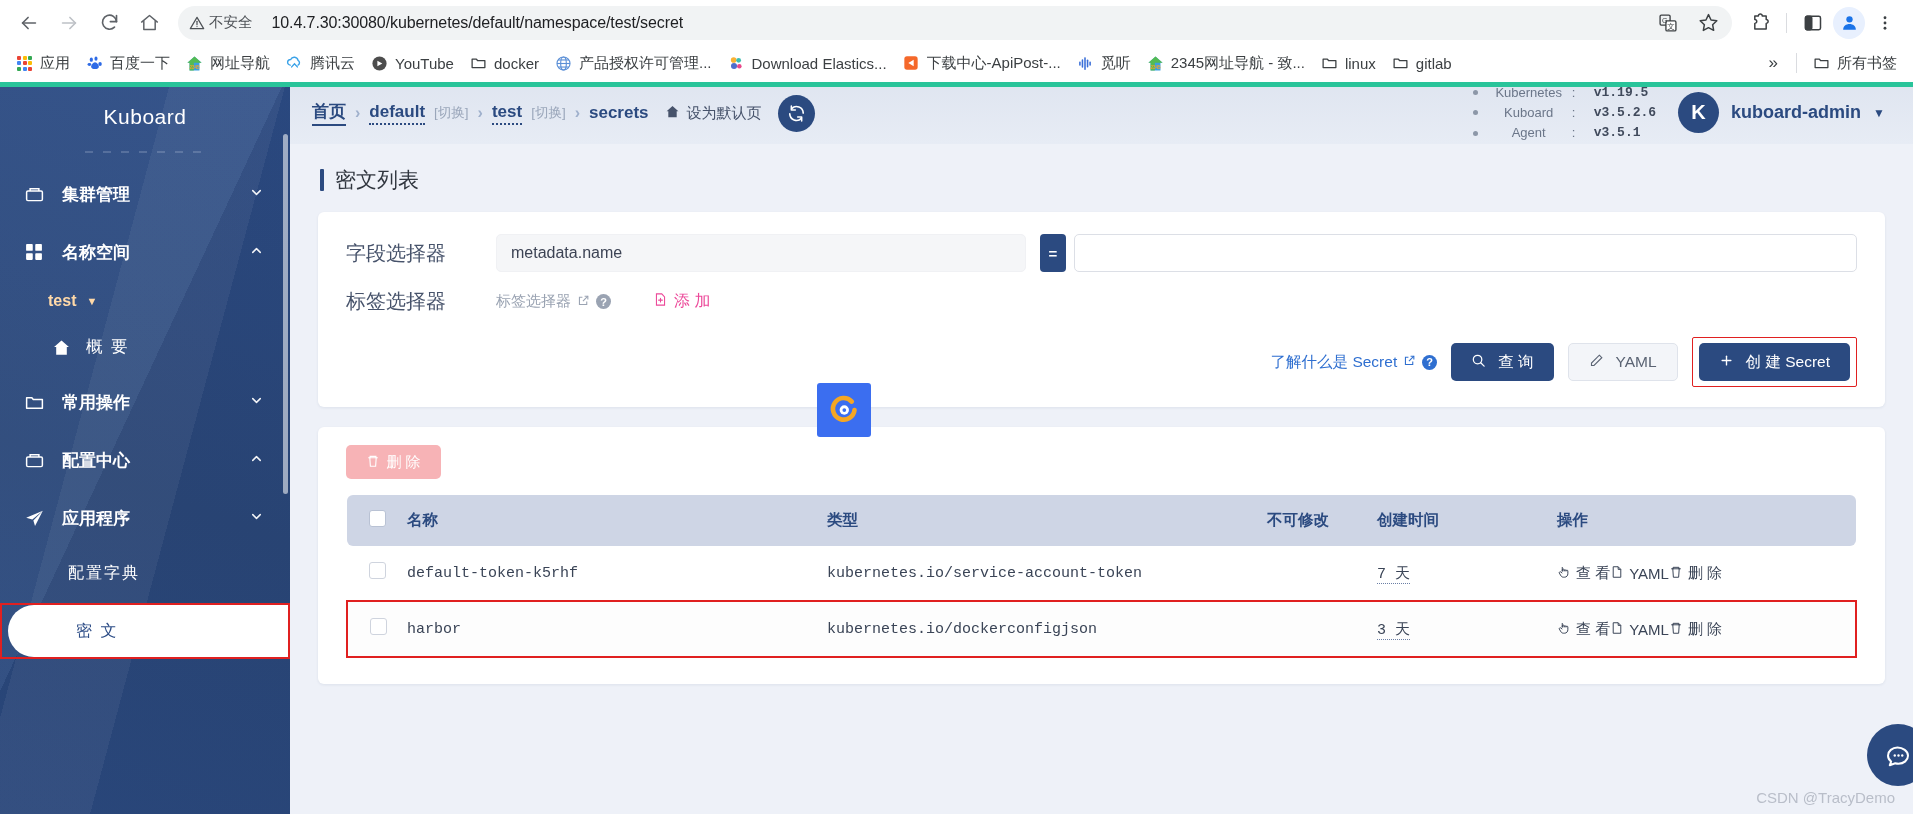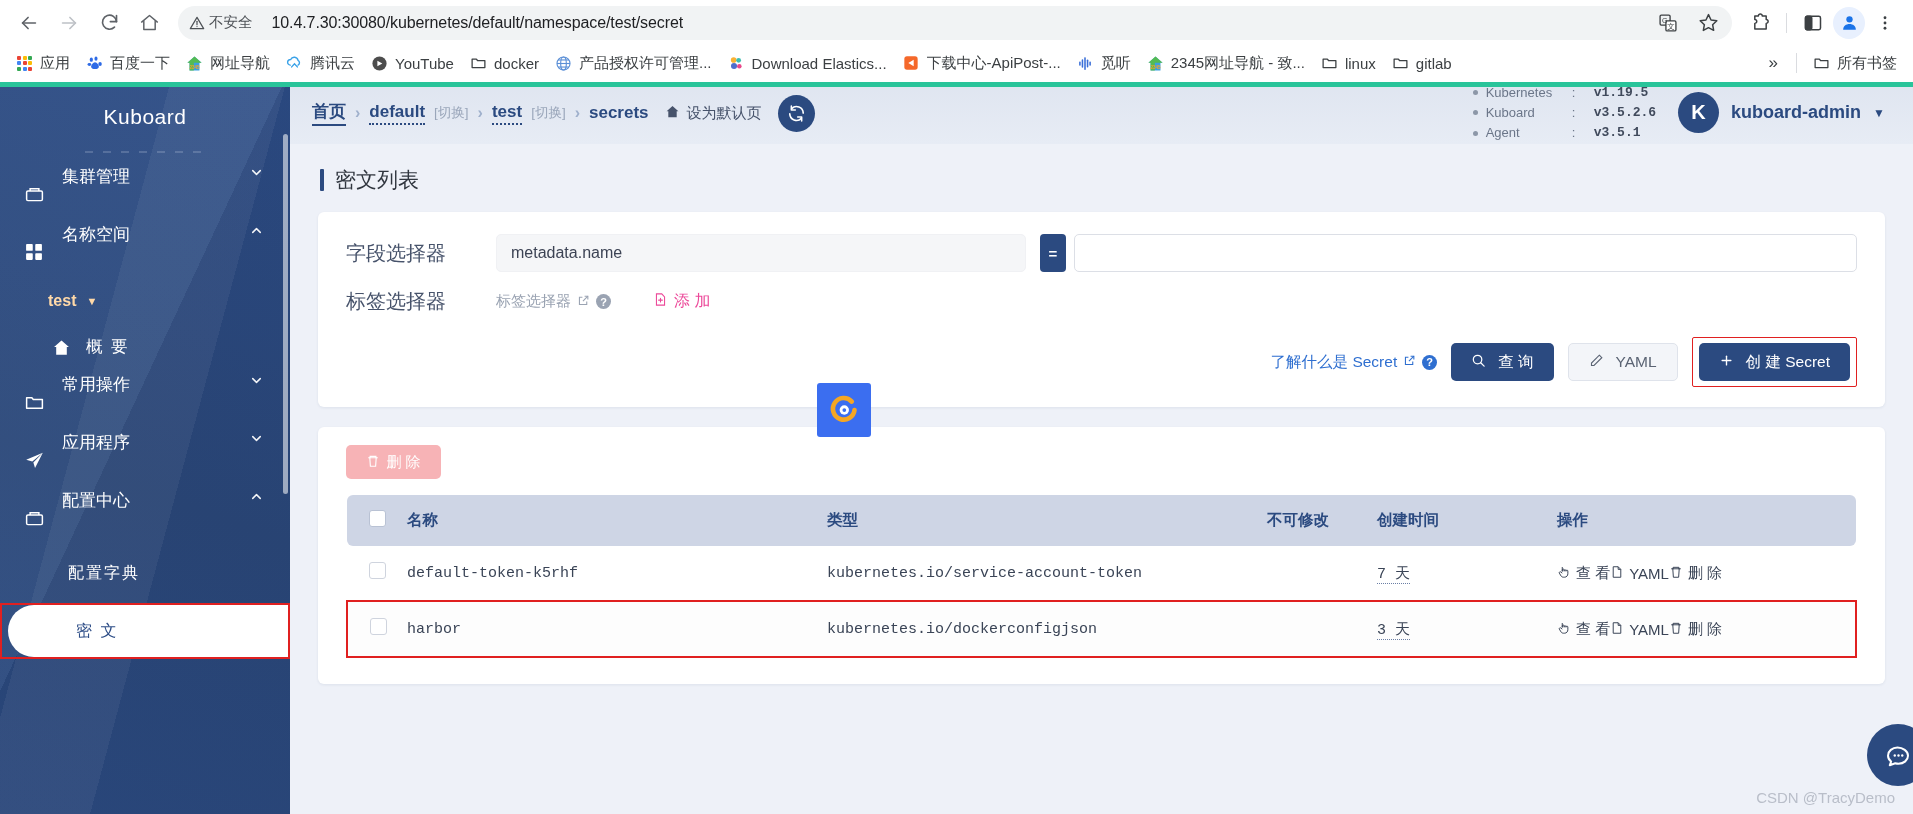--- a/index.html
+++ b/index.html
@@ -145,25 +145,25 @@
     margin: 0 auto;
     width: 120px;
     opacity: .22;
     background: repeating-linear-gradient(90deg, #cfd8ea 0 8px, transparent 8px 18px);
     background-size: 100% 2px;
     background-repeat: no-repeat;
     background-position: center;
     position:relative; z-index:2;
   }
   .sb-item {
-    display: flex; 
+    display: flex; align-items: center;
     height: 58px;
     padding: 0 26px 0 24px;
     font-size: 17px;
-    font-weight: 400;
+    font-weight: 700;
     position: relative; z-index:2;
     color: #fff;
   }
   .sb-item .ico { width: 26px; flex:none; display:flex; align-items:center; color:#fff;}
   .sb-item .txt { flex: 1; padding-left: 12px; }
   .sb-item .chev { font-size: 13px; opacity:.95; }
   .sb-sub-ns {
     padding: 4px 0 4px 48px;
     font-size: 16px; font-weight: 700;
     color: #ffd9a8;
@@ -232,21 +232,21 @@
   .refresh-btn {
     width: 37px; height: 37px; border-radius: 50%;
     background: #2b4a80; color:#fff;
     display:flex; align-items:center; justify-content:center;
     margin-left: 16px; flex:none;
   }
   .topbar-right { margin-left:auto; display:flex; align-items:center; gap: 22px;}
   .versions { font-size: 13px; color:#6b7689; line-height: 1.55;}
   .versions .row { display:flex; align-items:center; gap:0; }
   .versions .dot { width:5px;height:5px;border-radius:50%;background:#8c97a8;margin-right:8px;flex:none;}
-  .versions .k { width: 86px; }
+  .versions .k { width: 86px; text-align: center; }
   .versions .c { width: 22px; }
   .versions .v { font-family:"Liberation Mono","DejaVu Sans Mono",monospace; color:#404a5c; font-weight:700;}
   .user-box { display:flex; align-items:center; gap:12px; }
   .user-avatar {
     width:41px;height:41px;border-radius:50%;
     background:#2b4a80;color:#fff;
     display:flex;align-items:center;justify-content:center;
     font-size:20px;font-weight:600;
   }
   .user-name { color:#2b4a80; font-size:18px; font-weight:700;}
@@ -683,43 +683,43 @@
       <span class="txt">常用操作</span>
       <span class="chev">
         <svg width="15" height="15" viewBox="0 0 24 24" fill="none" stroke="currentColor" stroke-width="2.3" stroke-linecap="round" stroke-linejoin="round">
             <polyline points="6 9 12 15 18 9"></polyline>
           </svg>
       </span>
     </div>
 
     <div class="sb-item">
       <span class="ico">
+        <svg width="21" height="21" viewBox="0 0 24 24" fill="none" stroke="currentColor" stroke-width="1.7">
+            <rect x="3" y="8" width="18" height="11" rx="1.5"></rect>
+            <path d="M7 8V5.5h10V8"></path>
+          </svg>
+      </span>
+      <span class="txt">配置中心</span>
+      <span class="chev">
+        <svg width="15" height="15" viewBox="0 0 24 24" fill="none" stroke="currentColor" stroke-width="2.3" stroke-linecap="round" stroke-linejoin="round">
+            <polyline points="6 15 12 9 18 15"></polyline>
+          </svg>
+      </span>
+    </div>
+
+    <div class="sb-item">
+      <span class="ico">
         <svg width="21" height="21" viewBox="0 0 24 24" fill="currentColor">
             <path d="M21.5 3 2.5 11l7 2.2L21.5 3zM10.7 14.4l1.9 6.1 8.9-17.5-10.8 11.4z"></path>
           </svg>
       </span>
       <span class="txt">应用程序</span>
       <span class="chev">
         <svg width="15" height="15" viewBox="0 0 24 24" fill="none" stroke="currentColor" stroke-width="2.3" stroke-linecap="round" stroke-linejoin="round">
             <polyline points="6 9 12 15 18 9"></polyline>
-          </svg>
-      </span>
-    </div>
-
-    <div class="sb-item">
-      <span class="ico">
-        <svg width="21" height="21" viewBox="0 0 24 24" fill="none" stroke="currentColor" stroke-width="1.7">
-            <rect x="3" y="8" width="18" height="11" rx="1.5"></rect>
-            <path d="M7 8V5.5h10V8"></path>
-          </svg>
-      </span>
-      <span class="txt">配置中心</span>
-      <span class="chev">
-        <svg width="15" height="15" viewBox="0 0 24 24" fill="none" stroke="currentColor" stroke-width="2.3" stroke-linecap="round" stroke-linejoin="round">
-            <polyline points="6 15 12 9 18 15"></polyline>
           </svg>
       </span>
     </div>
 
     <div class="sb-leaf plain">
       <span class="txt" style="padding-left:0">配置字典</span>
     </div>
 
     <div class="sb-active-wrap">
       <div class="sb-leaf plain active">

